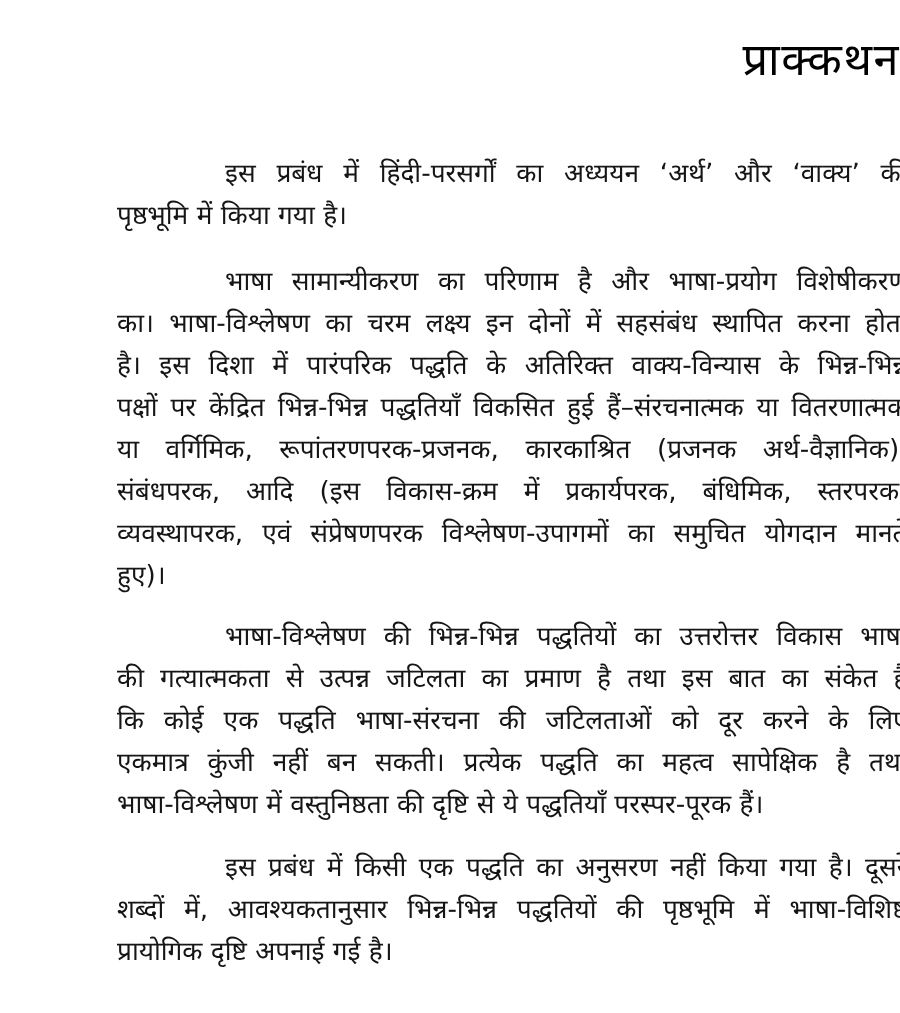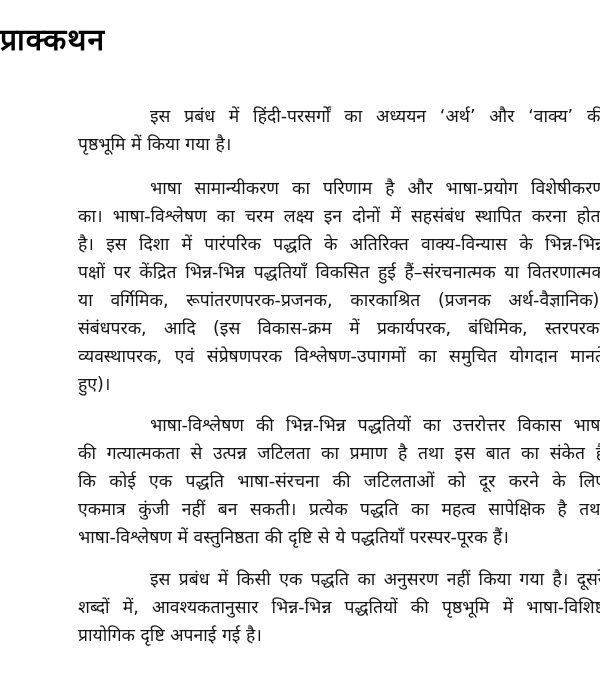--- a/index.html
+++ b/index.html
@@ -1,19 +1,19 @@
 <!DOCTYPE html>
 <html><head>
 <meta charset="utf-8">
 <style>
   html, body { margin:0; padding:0; background:#ffffff; }
   body { width:600px; height:675px; position:relative; overflow:hidden;
          font-family: "DejaVu Sans", "Liberation Sans", sans-serif; color:#111; }
-  .title { position:absolute; top:18px; left:0; width:600px; text-align:left;
-           font-size:30px; font-weight:bold; letter-spacing:1px; color:#000; }
+  .title { position:absolute; top:18px; left:0; width:600px; text-align:right;
+           font-size:30px; font-weight:normal; letter-spacing:1px; color:#000; }
   .line { position:absolute; left:78px; width:527px; font-size:17.5px; line-height:26px;
           white-space:nowrap; text-align:justify; text-align-last:justify; color:#151515; }
   .line.indent { left:150px; width:455px; }
   .line.last { text-align-last:left; }
 </style>
 </head>
 <body>
 
 <div>
   <div class="title">प्राक्कथन</div>

